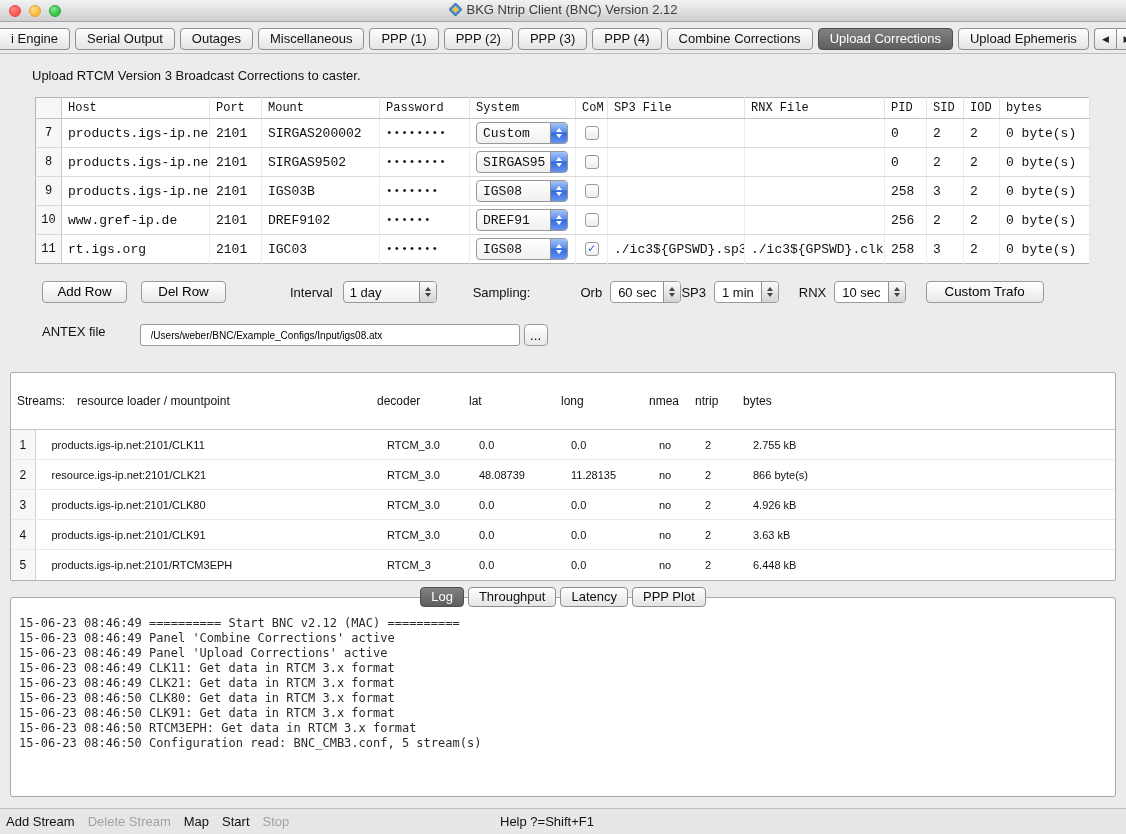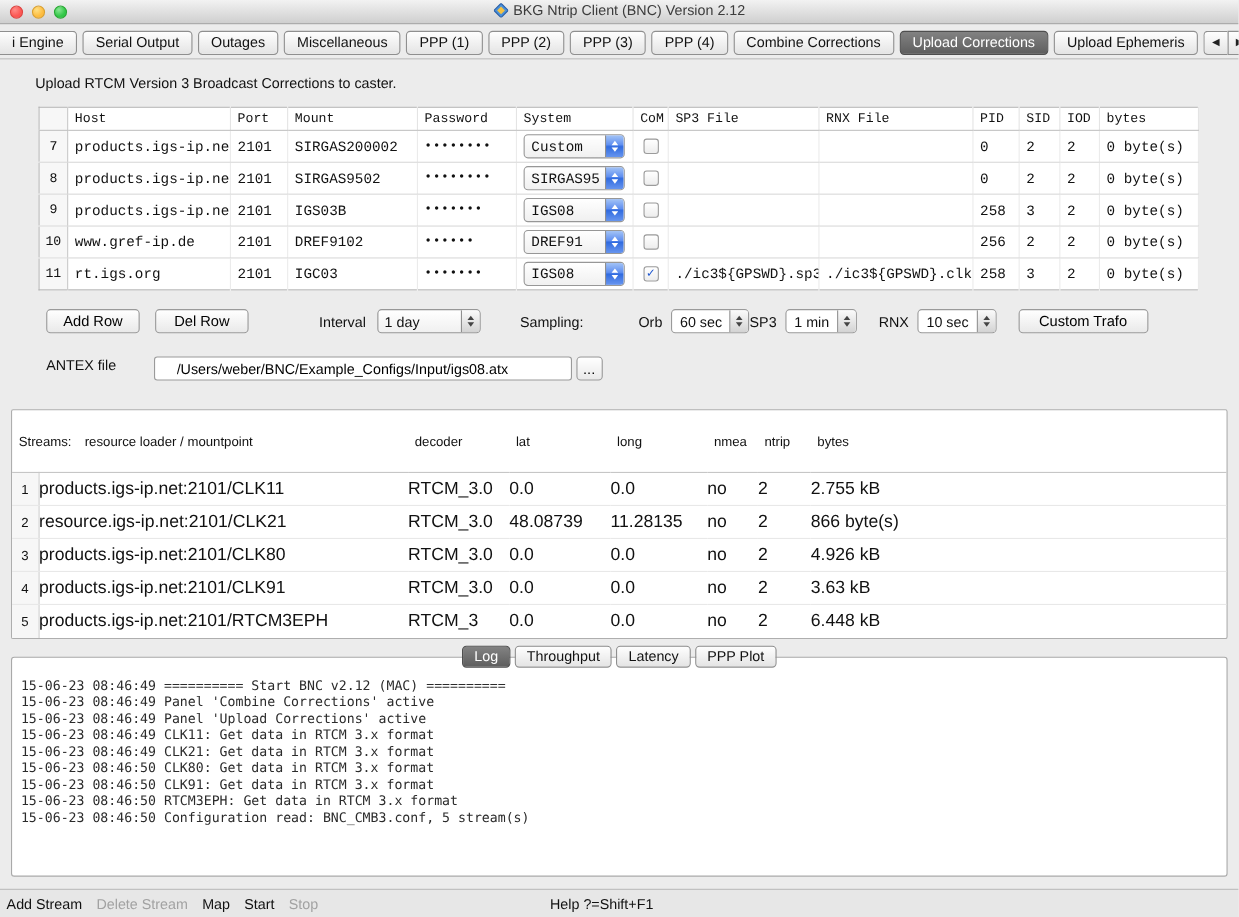--- a/index.html
+++ b/index.html
@@ -62,30 +62,30 @@
 
   
   .controls { display:flex; align-items:center; margin:16px 0 0 42px; height:24px; }
   .btn { height:22px; line-height:20px; padding:0 14px; border:1px solid #9a9a9a; border-radius:4px;
          background:linear-gradient(#ffffff,#e9e9e9); box-shadow:inset 0 1px 0 rgba(255,255,255,.7); white-space:nowrap;text-align:center; }
   .lbl { white-space:nowrap; }
   .spin { display:inline-flex; align-items:center; height:22px; border:1px solid #9a9a9a; border-radius:4px;
           background:#fff; overflow:hidden; }
   .spin .val { padding:0 7px; }
   .antex-row { display:flex; margin:20px 0 18px 42px; }
-  .field { height:22px; border:1px solid #9a9a9a; border-radius:3px; background:#fff; padding:0 20px; font-size:13px;
+  .field { height:22px; border:1px solid #9a9a9a; border-radius:3px; background:#fff; padding:0 10px; font-size:10px;
            font-family:"Liberation Sans","DejaVu Sans",sans-serif; }
   .dots-btn { height:22px; width:24px; border:1px solid #9a9a9a; border-radius:4px; background:linear-gradient(#ffffff,#e9e9e9);
               display:inline-flex; align-items:center; justify-content:center; margin-left:4px; }
 
   
   .streams-box { margin:8px 10px 0 10px; background:#fff; border:1px solid #aeaeae; border-radius:2px; flex:0 0 auto; }
   table.stable { border-collapse:collapse; table-layout:fixed; width:100%; }
   .stable th { font-weight:normal; font-size:12px; text-align:left; padding:21px 6px; border-bottom:1px solid #c6c6c6; white-space:nowrap; overflow:hidden; }
-  .stable td { font-size:16px; padding:0 0; height:30px; border-bottom:1px solid #e8e8e8; white-space:nowrap; overflow:hidden; }
+  .stable td { font-size:11px; padding:0 16px; height:30px; border-bottom:1px solid #e8e8e8; white-space:nowrap; overflow:hidden; }
   .stable tr:last-child td { border-bottom:none; }
   .stable td.snum { background:#f7f7f7; border-right:1px solid #cfcfcf; text-align:center; font-size:12px; padding:0 2px; }
   .sh-streams { margin-right:12px; }
 
   
   .log-section { flex:0 0 auto; position:relative; margin-top:6px; }
   .log-tabs { display:flex; justify-content:center; gap:4px; position:relative; z-index:2; }
   .ltab { height:20px; line-height:18px; padding:0 10px; border:1px solid #8f8f8f; border-radius:4px;
           background:linear-gradient(#fefefe,#e4e4e4); font-size:13px; }
   .ltab.selected { background:linear-gradient(#828282,#5e5e5e); color:#fff; border-color:#4e4e4e; }

